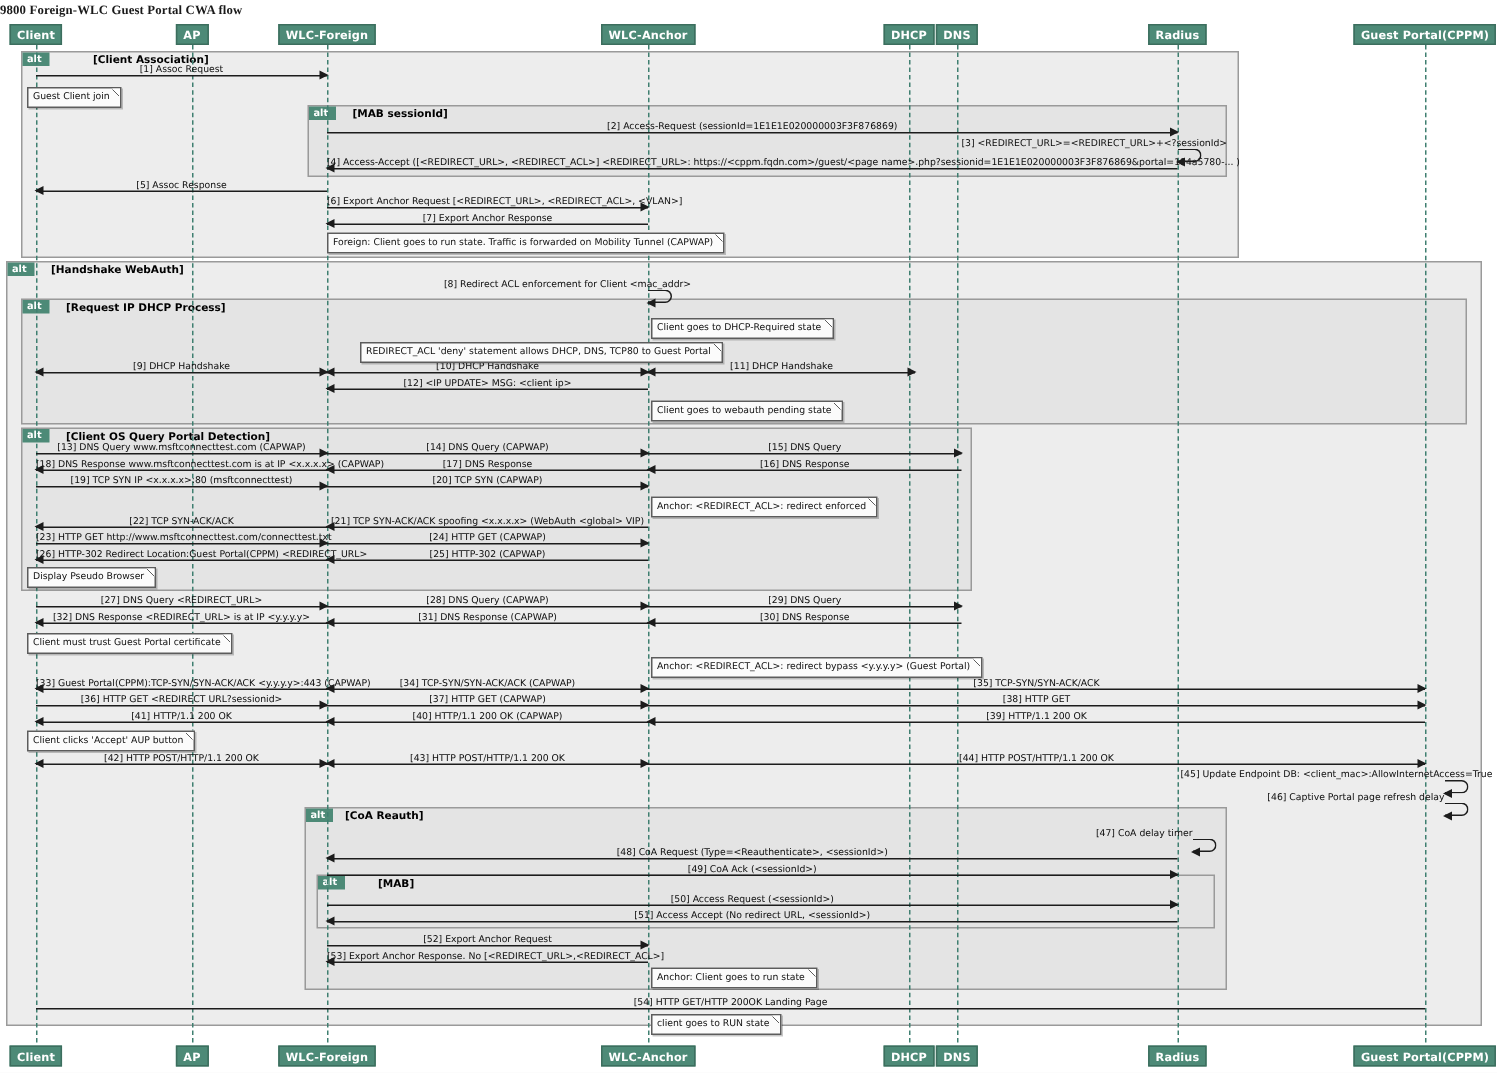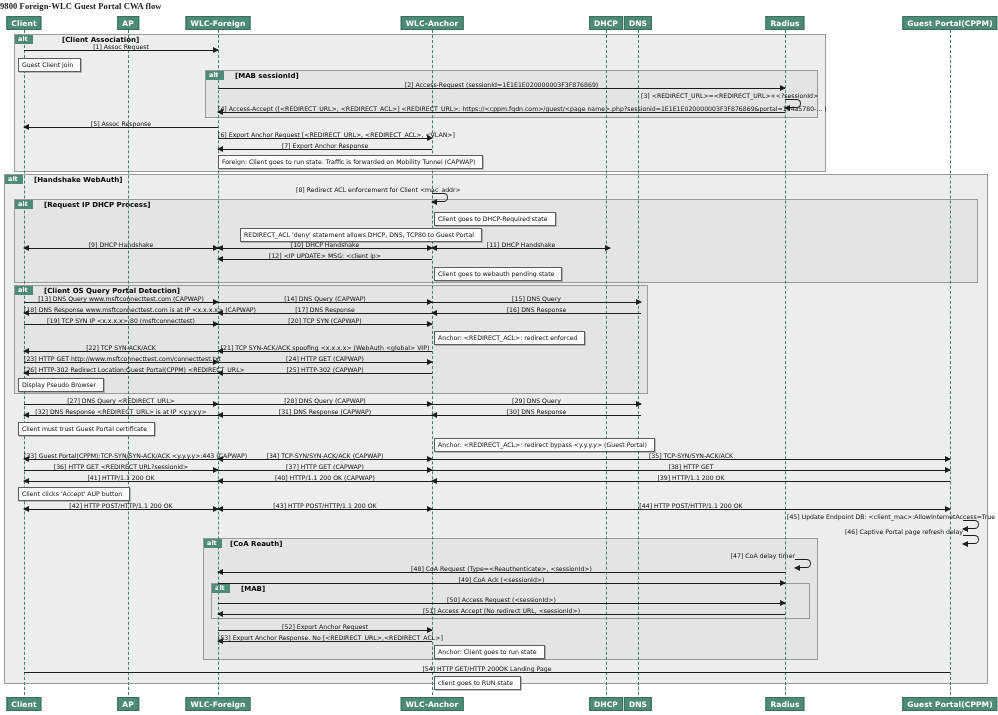--- a/index.html
+++ b/index.html
@@ -175,21 +175,21 @@
       <div class="frame nested" style="left: 14px; top: 285px; width: 634px; height: 109px;">
         <div class="frame-tab">alt</div>
         <div class="frame-label" style="left: 29px;">[Client OS Query Portal Detection]</div>
       </div>
       <div class="frame nested" style="left: 203px; top: 538px; width: 615px; height: 122px;">
         <div class="frame-tab">alt</div>
         <div class="frame-label" style="left: 26px;">[CoA Reauth]</div>
       </div>
       <div class="frame nested" style="left: 211px; top: 583px; width: 599px; height: 36px;">
         <div class="frame-tab">alt</div>
-        <div class="frame-label" style="left: 29px;">[MAB]</div>
+        <div class="frame-label" style="left: 40px;">[MAB]</div>
       </div>
     </div>
   <div id="lifelines-layer">
       <div class="lifeline" style="left: 24px;"></div>
       <div class="lifeline" style="left: 128px;"></div>
       <div class="lifeline" style="left: 218px;"></div>
       <div class="lifeline" style="left: 432px;"></div>
       <div class="lifeline" style="left: 606px;"></div>
       <div class="lifeline" style="left: 638px;"></div>
       <div class="lifeline" style="left: 785px;"></div>

